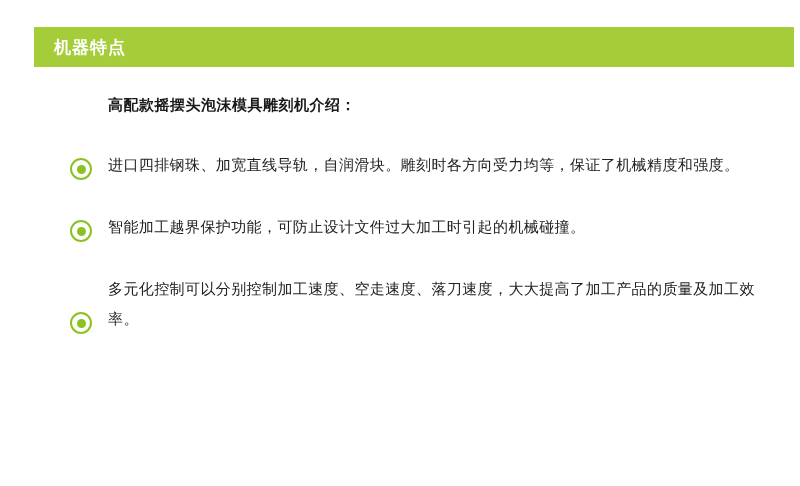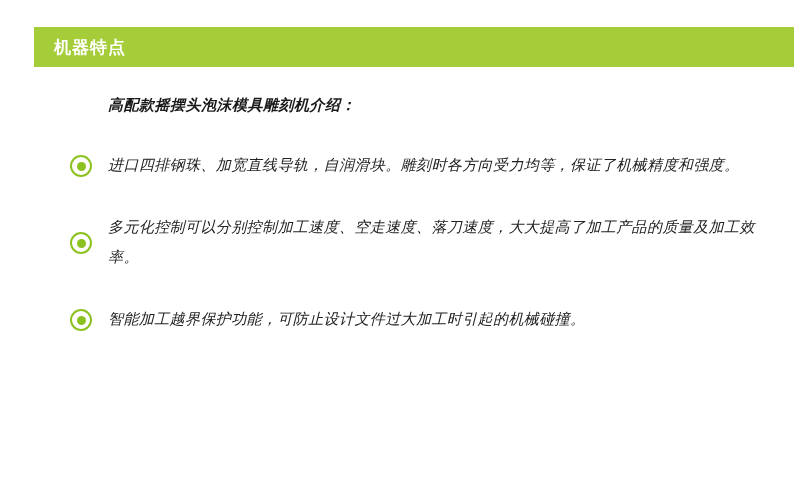--- a/index.html
+++ b/index.html
@@ -37,40 +37,39 @@
     font-weight: bold;
     letter-spacing: 1px;
     padding-left: 20px;
     line-height: 40px;
   }
   .content {
     position: absolute;
     left: 56px;
     top: 92px;
     width: 700px;
-    font-style: italic;
   }
   .intro {
     font-size: 15px;
     font-weight: bold;
     color: #1a1a1a;
     margin: 0 0 0 38px;
     padding: 0;
     line-height: 26px;
     letter-spacing: 0.5px;
   }
   .feature-list {
     list-style: none;
     margin: 0;
     padding: 0;
   }
   .feature-item {
     position: relative;
     display: flex;
-    align-items: center;
+    align-items: flex-end;
     margin-top: 32px;
   }
   .bullet {
     flex: 0 0 auto;
     width: 22px;
     height: 22px;
     border-radius: 50%;
     border: 2px solid #8cc220;
     box-sizing: border-box;
     position: relative;
@@ -113,25 +112,25 @@
     <ul class="feature-list">
 
       <li class="feature-item">
         <span class="bullet"></span>
         <span class="feature-text">进口四排钢珠、加宽直线导轨，自润滑块。雕刻时各方向受力均等，保证了机械精度和强度。</span>
       </li>
 
 
       <li class="feature-item">
         <span class="bullet"></span>
-        <span class="feature-text">多元化控制可以分别控制加工速度、空走速度、落刀速度，大大提高了加工产品的质量及加工效率。</span>
+        <span class="feature-text">智能加工越界保护功能，可防止设计文件过大加工时引起的机械碰撞。</span>
       </li>
 
       <li class="feature-item">
         <span class="bullet"></span>
-        <span class="feature-text">智能加工越界保护功能，可防止设计文件过大加工时引起的机械碰撞。</span>
+        <span class="feature-text">多元化控制可以分别控制加工速度、空走速度、落刀速度，大大提高了加工产品的质量及加工效率。</span>
       </li>
 
     </ul>
 
   </div>
 
 </div>
 
 </body></html>

